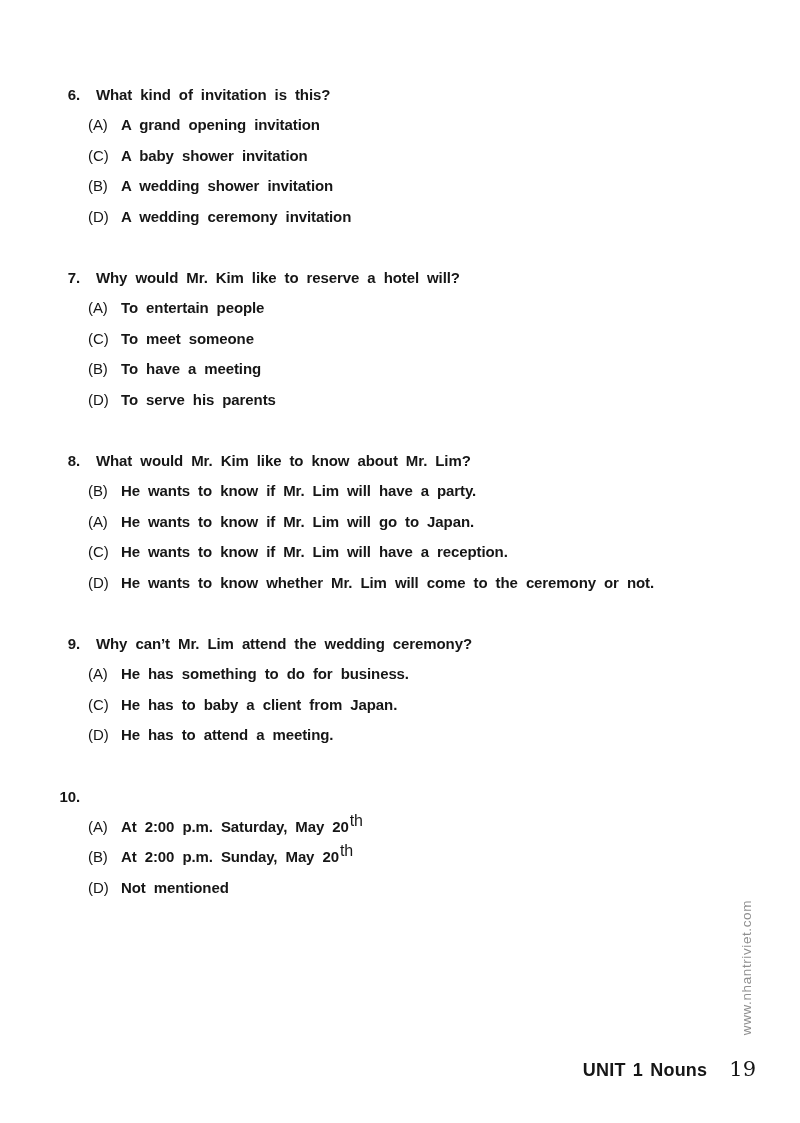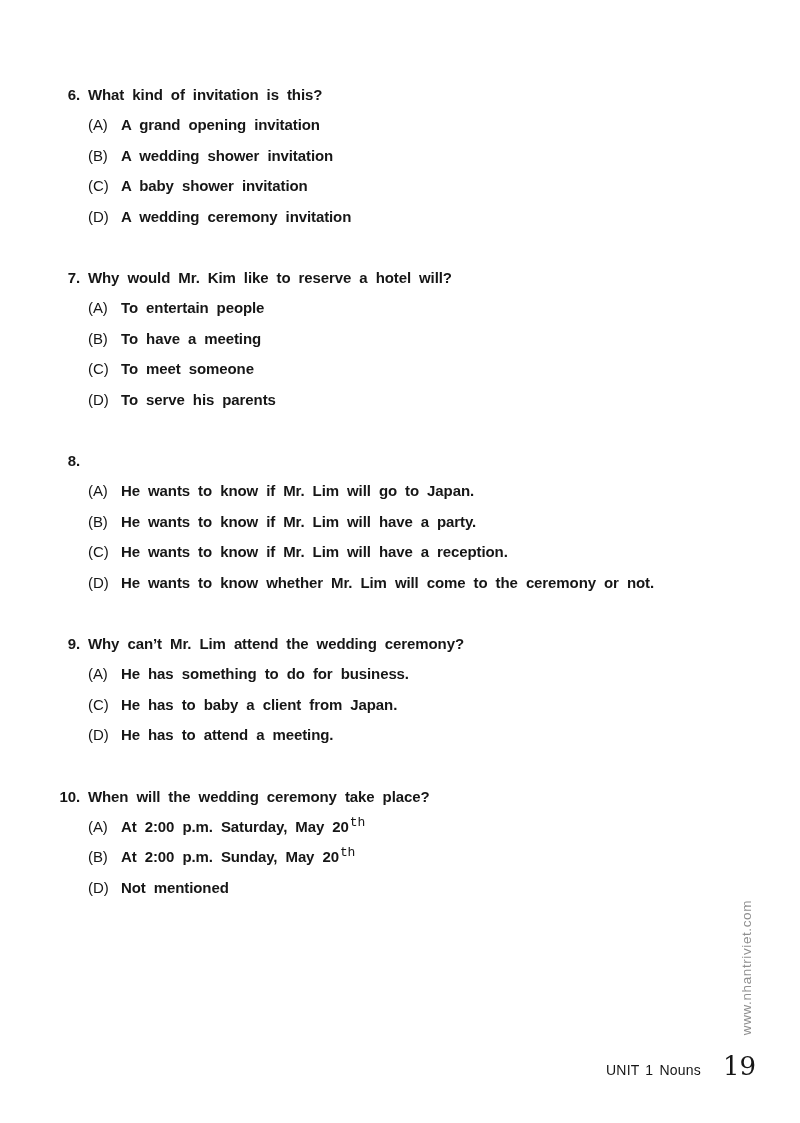--- a/index.html
+++ b/index.html
@@ -19,36 +19,35 @@
   .q-head {
     display: flex;
     align-items: baseline;
     font-weight: bold;
     font-size: 15px;
     line-height: 30px;
     word-spacing: 4px;
     letter-spacing: -0.1px;
   }
   .q-num { flex: 0 0 30px; width: 30px; text-align: right; }
-  .q-text { margin-left: 8px; }
+  .q-text { margin-left: 16px; }
   .option {
     font-size: 15px;
     line-height: 30.5px;
     margin-left: 38px;
     word-spacing: 4px;
     letter-spacing: -0.1px;
   }
   .opt-label { display: inline-block; min-width: 27px; }
   .opt-text { margin-left: 6px; font-weight: bold; }
   sup.opt-sup {
-    font-size: 13px;
+    font-size: 16px;
     line-height: 0;
     vertical-align: super;
     margin-left: 1px;
-    font-family: Liberation Mono, monospace;
   }
   .watermark {
     position: absolute;
     right: 46px;
     bottom: 88px;
     writing-mode: vertical-rl;
     transform: rotate(180deg);
     color: #8f8f8f;
     font-size: 13.5px;
     letter-spacing: 0.6px;
@@ -56,78 +55,78 @@
   }
   .footer {
     position: absolute;
     right: 44px;
     bottom: 42px;
     display: flex;
     align-items: baseline;
     gap: 22px;
   }
   .unit {
-    font-size: 14px;
-    font-weight: normal;
+    font-size: 18px;
+    font-weight: bold;
     letter-spacing: 0.2px;
     word-spacing: 2px;
   }
   .pagenum {
-    font-size: 26px;
+    font-size: 21px;
     font-family: "DejaVu Serif", serif;
     font-weight: normal;
   }
 </style>
 </head>
 <body>
 
 <div class="page">
   <main class="questions" id="questions">
       <section class="question">
         <div class="q-head">
           <span class="q-num">6.</span>
           <span class="q-text">What kind of invitation is this?</span>
         </div>
         <div class="option"><span class="opt-label">(A)</span><span class="opt-text">A grand opening invitation</span></div>
+        <div class="option"><span class="opt-label">(C)</span><span class="opt-text">A baby shower invitation</span></div>
         <div class="option"><span class="opt-label">(B)</span><span class="opt-text">A wedding shower invitation</span></div>
-        <div class="option"><span class="opt-label">(C)</span><span class="opt-text">A baby shower invitation</span></div>
         <div class="option"><span class="opt-label">(D)</span><span class="opt-text">A wedding ceremony invitation</span></div>
       </section>
       <section class="question">
         <div class="q-head">
           <span class="q-num">7.</span>
           <span class="q-text">Why would Mr. Kim like to reserve a hotel will?</span>
         </div>
         <div class="option"><span class="opt-label">(A)</span><span class="opt-text">To entertain people</span></div>
+        <div class="option"><span class="opt-label">(C)</span><span class="opt-text">To meet someone</span></div>
         <div class="option"><span class="opt-label">(B)</span><span class="opt-text">To have a meeting</span></div>
-        <div class="option"><span class="opt-label">(C)</span><span class="opt-text">To meet someone</span></div>
         <div class="option"><span class="opt-label">(D)</span><span class="opt-text">To serve his parents</span></div>
       </section>
       <section class="question">
         <div class="q-head">
           <span class="q-num">8.</span>
+          <span class="q-text">What would Mr. Kim like to know about Mr. Lim?</span>
         </div>
+        <div class="option"><span class="opt-label">(B)</span><span class="opt-text">He wants to know if Mr. Lim will have a party.</span></div>
         <div class="option"><span class="opt-label">(A)</span><span class="opt-text">He wants to know if Mr. Lim will go to Japan.</span></div>
-        <div class="option"><span class="opt-label">(B)</span><span class="opt-text">He wants to know if Mr. Lim will have a party.</span></div>
         <div class="option"><span class="opt-label">(C)</span><span class="opt-text">He wants to know if Mr. Lim will have a reception.</span></div>
         <div class="option"><span class="opt-label">(D)</span><span class="opt-text">He wants to know whether Mr. Lim will come to the ceremony or not.</span></div>
       </section>
       <section class="question">
         <div class="q-head">
           <span class="q-num">9.</span>
           <span class="q-text">Why can’t Mr. Lim attend the wedding ceremony?</span>
         </div>
         <div class="option"><span class="opt-label">(A)</span><span class="opt-text">He has something to do for business.</span></div>
         <div class="option"><span class="opt-label">(C)</span><span class="opt-text">He has to baby a client from Japan.</span></div>
         <div class="option"><span class="opt-label">(D)</span><span class="opt-text">He has to attend a meeting.</span></div>
       </section>
       <section class="question">
         <div class="q-head">
           <span class="q-num">10.</span>
-          <span class="q-text">When will the wedding ceremony take place?</span>
         </div>
         <div class="option"><span class="opt-label">(A)</span><span class="opt-text">At 2:00 p.m. Saturday, May 20</span><sup class="opt-sup">th</sup></div>
         <div class="option"><span class="opt-label">(B)</span><span class="opt-text">At 2:00 p.m. Sunday, May 20</span><sup class="opt-sup">th</sup></div>
         <div class="option"><span class="opt-label">(D)</span><span class="opt-text">Not mentioned</span></div>
       </section>
     </main>
 
   <div class="watermark">www.nhantriviet.com</div>
 
   <footer class="footer">

